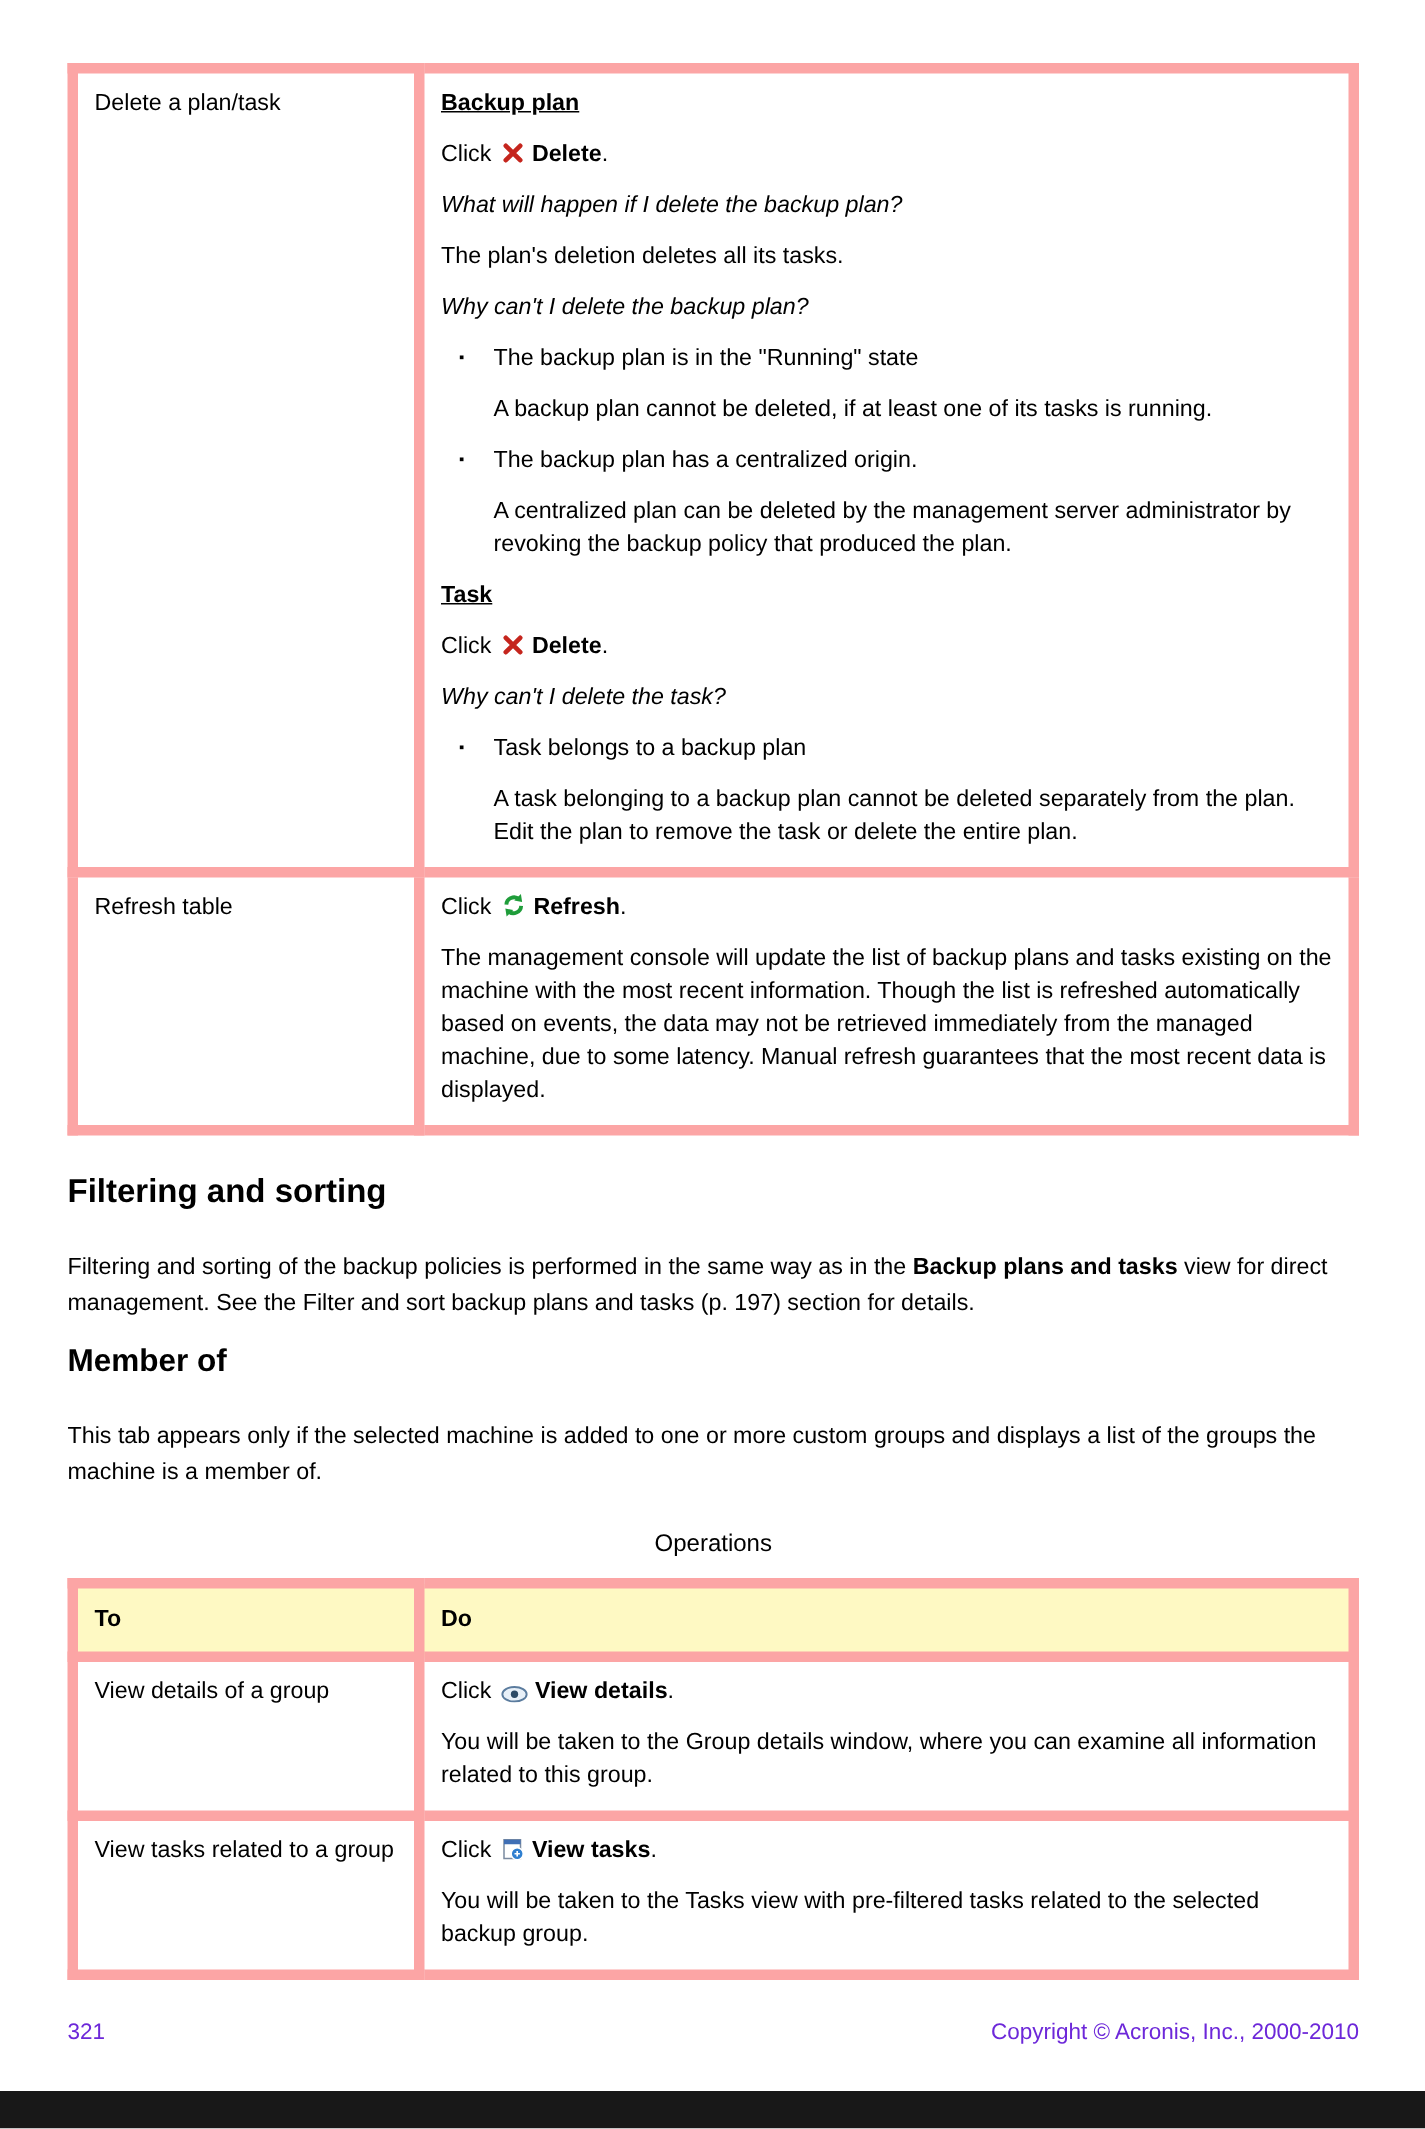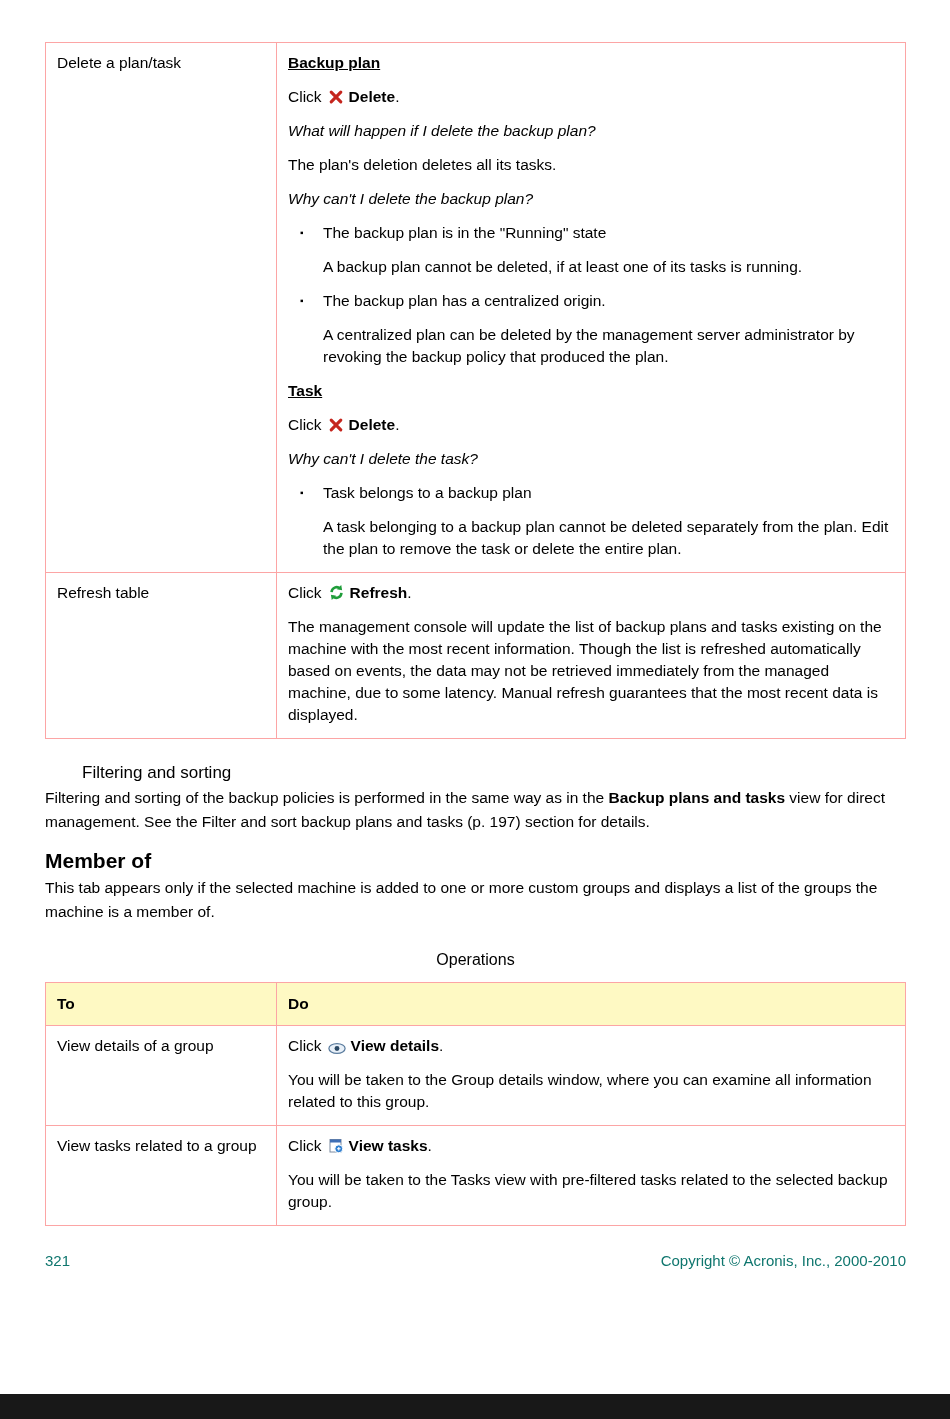--- a/index.html
+++ b/index.html
@@ -4,47 +4,47 @@
 <style>
   * { margin:0; padding:0; box-sizing:border-box; }
   html,body { background:#ffffff; }
   body {
     width:950px; height:1419px; position:relative; overflow:hidden;
     font-family:"Liberation Sans", sans-serif; color:#000;
   }
   .doc { padding:42px 44px 0 45px; }
 
   table.t { width:100%; border-collapse:collapse; font-size:15.5px; }
-  table.t td { border:1px solid #fca5a5; vertical-align:top; padding:9px 11px 10px 11px; line-height:1.42; }
+  table.t td { border:7px solid #fca5a5; vertical-align:top; padding:9px 11px 10px 11px; line-height:1.42; }
   table.t td.c1 { width:231px; }
 
   .cell p { margin-bottom:12px; }
   .cell p:last-child { margin-bottom:2px; }
 
   .b { font-weight:bold; }
   .u { text-decoration:underline; }
   .i { font-style:italic; }
 
   .icn { display:inline-block; vertical-align:-3px; margin:0 5px 0 6px; }
   .icn svg { display:block; }
 
   .bullet { display:flex; margin:0 0 12px 0; padding-left:12px; }
   .bullet .mark { flex:none; width:23px; font-size:10px; line-height:21px; }
   .bullet .txt { flex:1; }
   .indent { padding-left:35px; }
 
-  .h-small { font-size:17px; font-weight:normal; margin-top:24px;margin-left:37px; }
-  .body-p  { font-size:15.5px; line-height:1.55; margin-top:3px; }
+  .h-small { font-size:22px; font-weight:bold; margin-top:24px; }
+  .body-p  { font-size:15.5px; line-height:1.55; margin-top:26px; }
   .h-large { font-size:21px; font-weight:bold; margin-top:15px; }
   .h-ops   { font-size:16px; font-weight:normal; margin-top:27px;text-align:center; }
 
   table.t2 { margin-top:13px; }
   table.t2 td.head { background:#fef9c3; font-weight:bold; padding:10px 11px; }
 
-  .footer { display:flex; justify-content:space-between; margin-top:26px; color:#0f766e; font-size:15px; }
+  .footer { display:flex; justify-content:space-between; margin-top:26px; color:#6d28d9; font-size:15px; }
 
   .bottom-bar { position:absolute; left:0; bottom:0; width:100%; height:25px; background:#181818; }
 </style>
 </head>
 <body>
 
 <div class="doc">
 
   <table class="t">
     <tbody>

